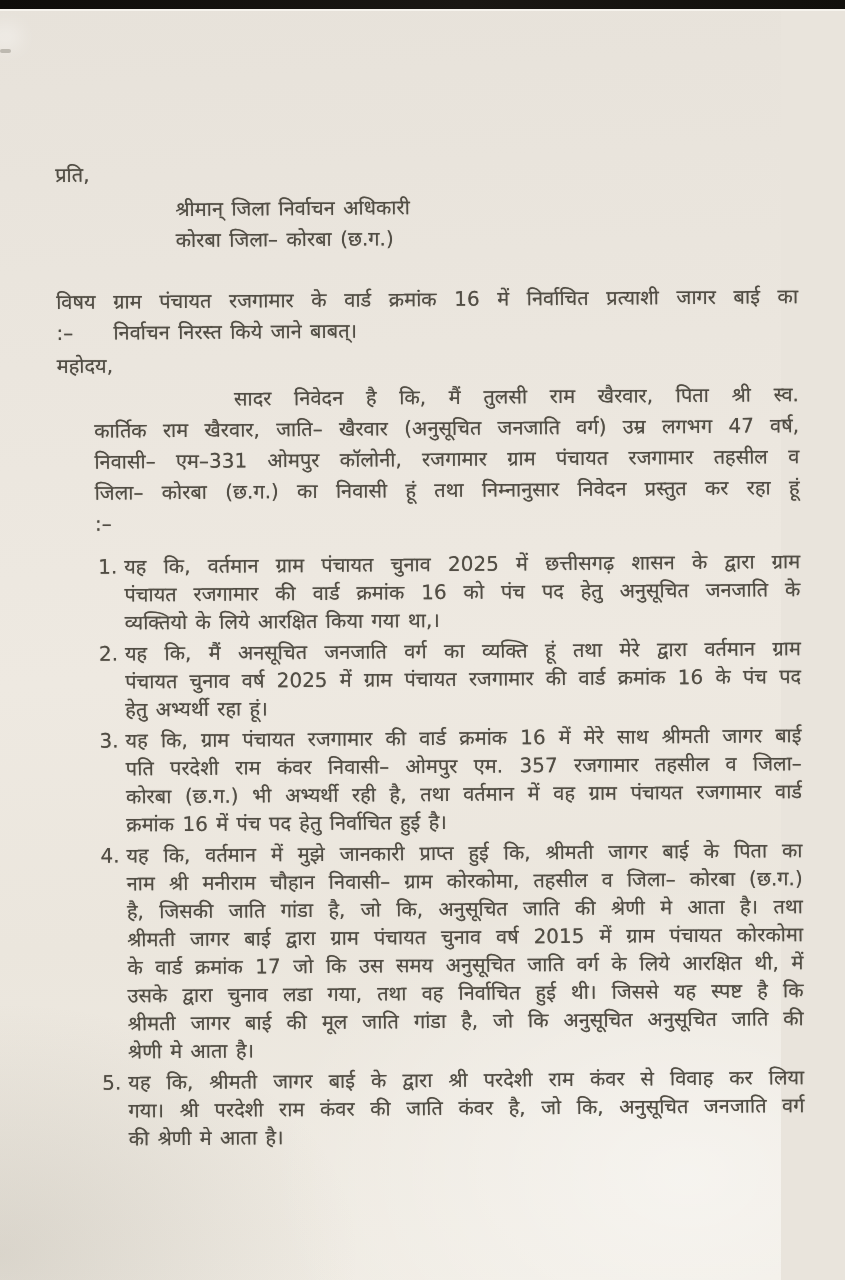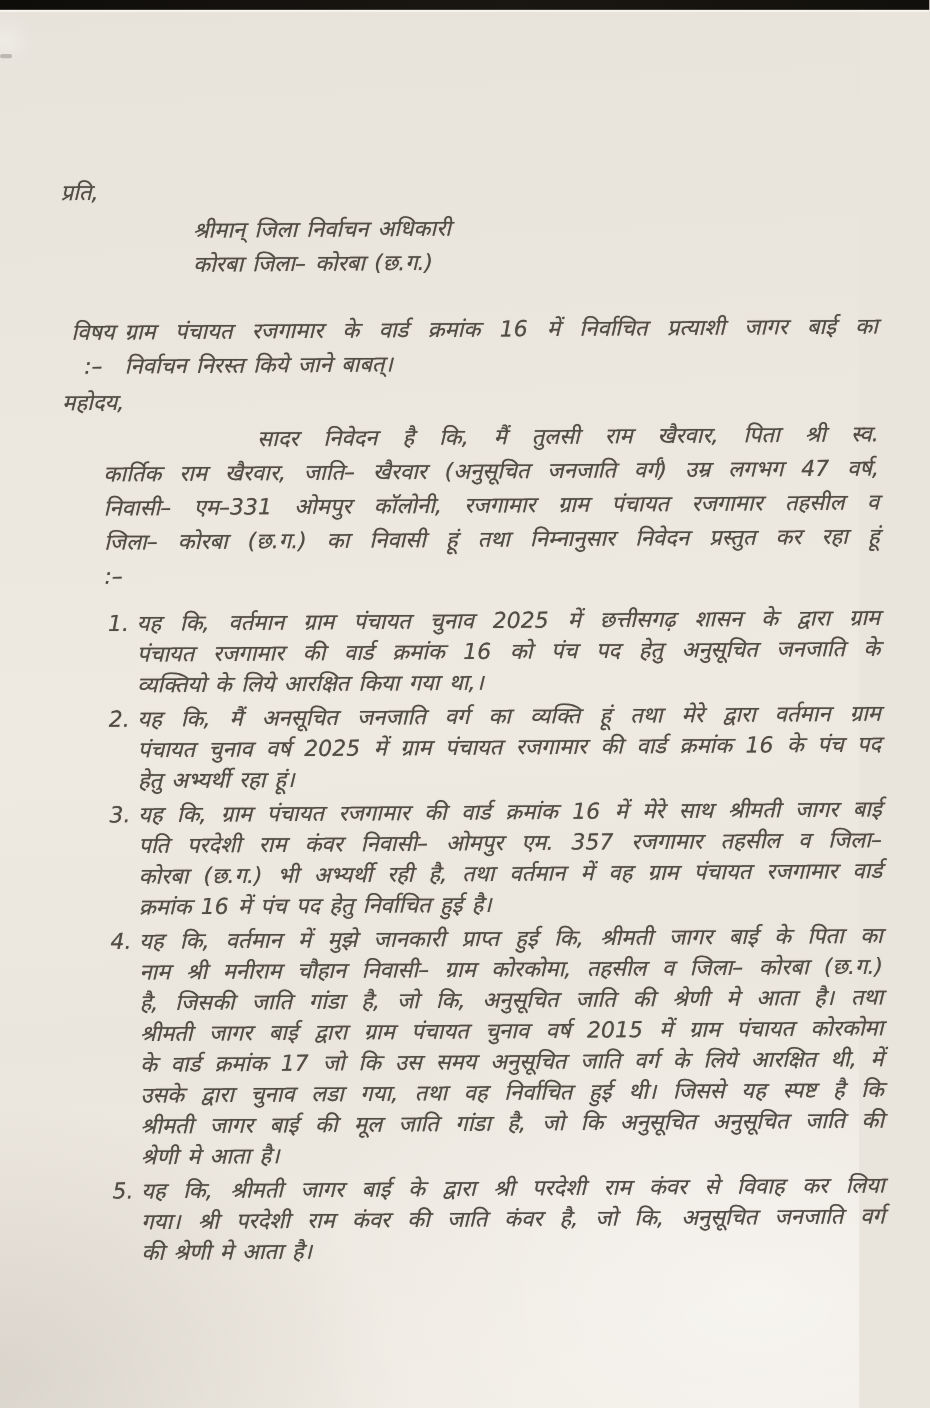--- a/index.html
+++ b/index.html
@@ -12,21 +12,20 @@
     font-family: "DejaVu Sans", "Liberation Sans", sans-serif;
   }
   .photo {
     position: relative;
     width: 781px;
     height: 1280px;
     background:
       radial-gradient(ellipse 700px 500px at 88% 92%, rgba(255,255,255,0.45), rgba(255,255,255,0) 60%),
       radial-gradient(ellipse 600px 420px at 0% 98%, rgba(120,112,96,0.18), rgba(120,112,96,0) 60%),
       linear-gradient(177deg, #e7e2da 0%, #ebe6de 28%, #eee9e1 52%, #ebe6dd 72%, #f0ece4 100%);
-    font-style: italic;
   }
   .top-strip {
     position: absolute;
     top: 0; left: 0;
     width: 845px; height: 9px;
     background: linear-gradient(90deg, #0f0d0a, #1a1713 55%, #12100c);
     border-bottom: 2px solid #f6f3ed;
   }
   .edge-mark {
     position: absolute;
@@ -47,21 +46,21 @@
     transform-origin: top left;
     text-shadow: 0 0 0.7px rgba(81,77,68,0.65);
     word-spacing: 2px;
   }
   .line { line-height: 31px; white-space: nowrap; }
   .just .line, .line.just { white-space: normal; text-align: justify; text-align-last: justify; }
   .salutation { margin-bottom: 4px; }
   .addressee { margin-left: 120px; margin-bottom: 30px; }
   .addressee .line { line-height: 31px; }
   .subject { display: flex; align-items: flex-start; }
-  .subject-label { flex: 0 0 57px; line-height: 31px; text-align: center; }
+  .subject-label { flex: 0 0 57px; line-height: 31px; }
   .subject-lines { flex: 1 1 auto; min-width: 0; }
   .greeting { margin-top: 2px; }
   .intro { margin-left: 37px; width: 705px; margin-top: 3px; margin-bottom: 13px; }
   .intro .indent1 { padding-left: 140px; }
   .points { margin-left: 40px; width: 702px; }
   .point { display: flex; align-items: flex-start; margin-bottom: 3px; }
   .point .num { flex: 0 0 26px; line-height: 28px; }
   .plines { flex: 1 1 auto; min-width: 0; }
   .plines .line { line-height: 28px; }
 </style>

